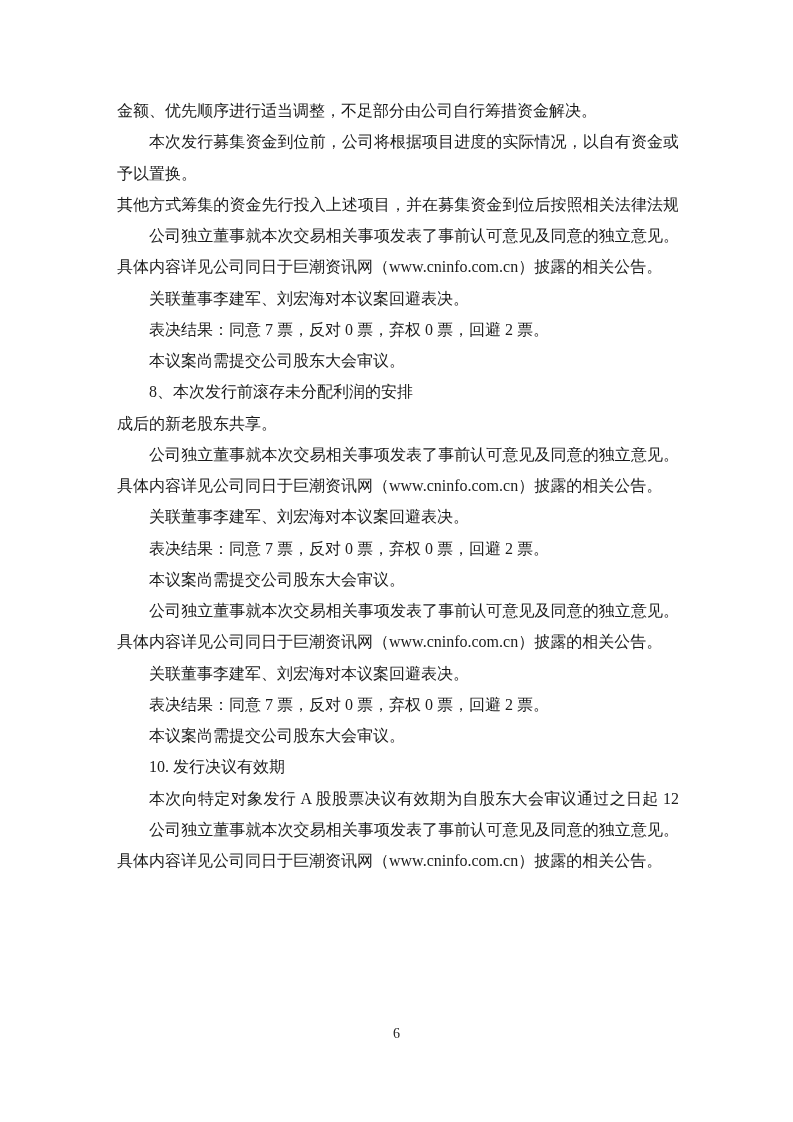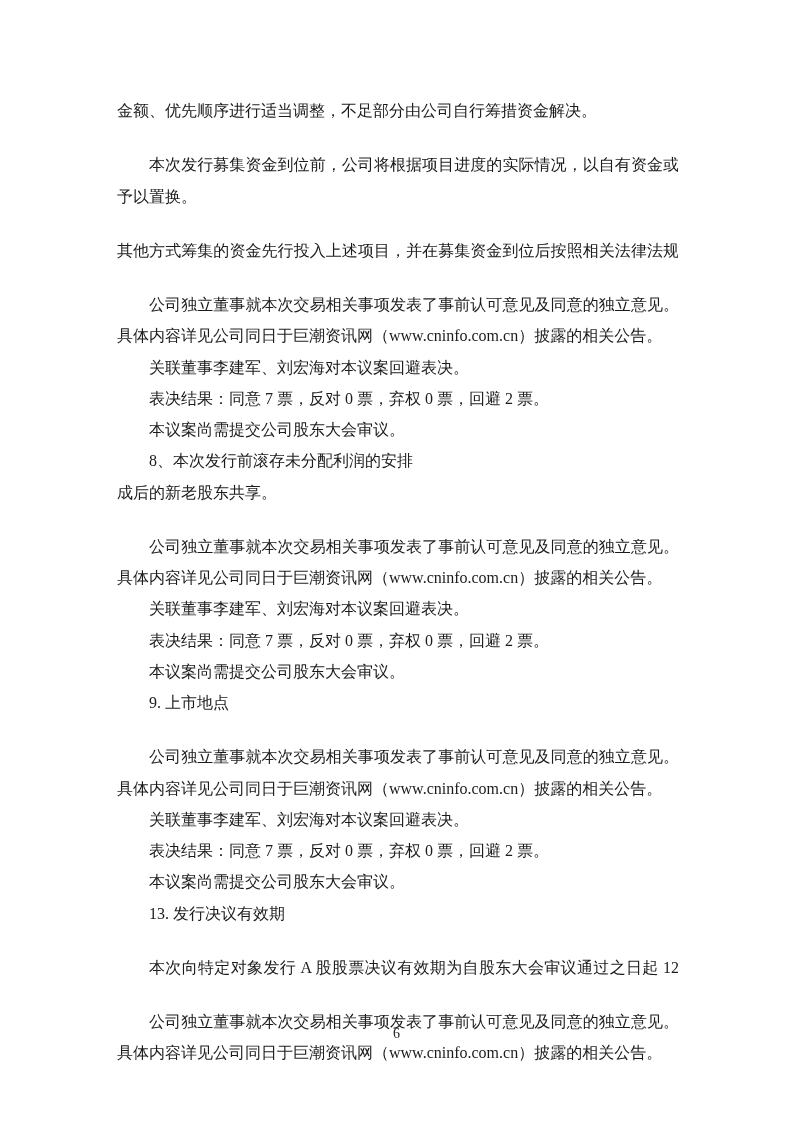--- a/index.html
+++ b/index.html
@@ -24,21 +24,20 @@
     line-height: 31.25px;
     color: #1b1b1b;
   }
   .line {
     text-align: justify;
     text-align-last: left;
     white-space: pre-wrap;
   }
   .line.justify {
     text-align-last: justify;
-    margin-top: 23px;
   }
   .line.indent {
     text-indent: 32px;
   }
   .page-number {
     position: absolute;
     top: 1024px;
     left: 0;
     width: 793px;
     text-align: center;
@@ -61,25 +60,24 @@
       <div class="line indent">关联董事李建军、刘宏海对本议案回避表决。</div>
       <div class="line indent">表决结果：同意 7 票，反对 0 票，弃权 0 票，回避 2 票。</div>
       <div class="line indent">本议案尚需提交公司股东大会审议。</div>
       <div class="line indent">8、本次发行前滚存未分配利润的安排</div>
       <div class="line">成后的新老股东共享。</div>
       <div class="line indent justify">公司独立董事就本次交易相关事项发表了事前认可意见及同意的独立意见。</div>
       <div class="line">具体内容详见公司同日于巨潮资讯网（www.cninfo.com.cn）披露的相关公告。</div>
       <div class="line indent">关联董事李建军、刘宏海对本议案回避表决。</div>
       <div class="line indent">表决结果：同意 7 票，反对 0 票，弃权 0 票，回避 2 票。</div>
       <div class="line indent">本议案尚需提交公司股东大会审议。</div>
-      <div class="line indent">9. 上市地点</div>
       <div class="line indent justify">公司独立董事就本次交易相关事项发表了事前认可意见及同意的独立意见。</div>
       <div class="line">具体内容详见公司同日于巨潮资讯网（www.cninfo.com.cn）披露的相关公告。</div>
       <div class="line indent">关联董事李建军、刘宏海对本议案回避表决。</div>
       <div class="line indent">表决结果：同意 7 票，反对 0 票，弃权 0 票，回避 2 票。</div>
       <div class="line indent">本议案尚需提交公司股东大会审议。</div>
-      <div class="line indent">13. 发行决议有效期</div>
+      <div class="line indent">10. 发行决议有效期</div>
       <div class="line indent justify">本次向特定对象发行 A 股股票决议有效期为自股东大会审议通过之日起 12</div>
       <div class="line indent justify">公司独立董事就本次交易相关事项发表了事前认可意见及同意的独立意见。</div>
       <div class="line">具体内容详见公司同日于巨潮资讯网（www.cninfo.com.cn）披露的相关公告。</div>
     </div>
   <div class="page-number">6</div>
 </div>
 
 </body></html>

